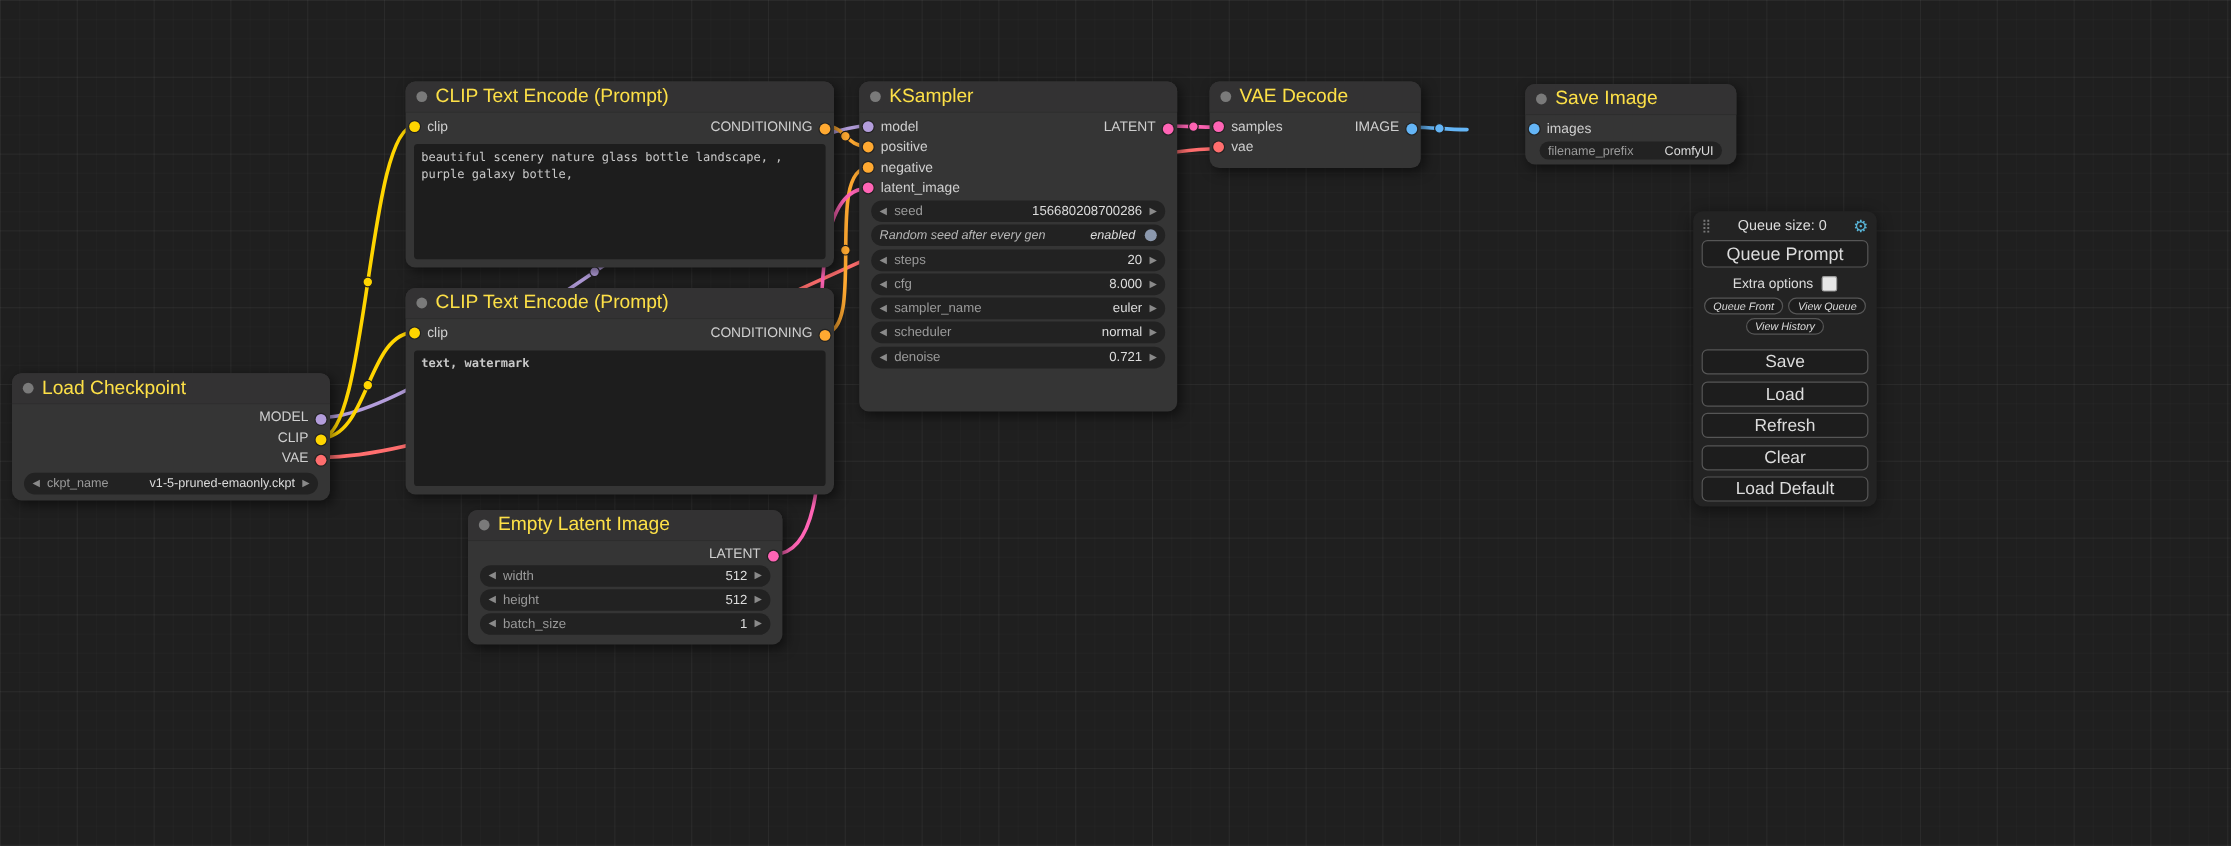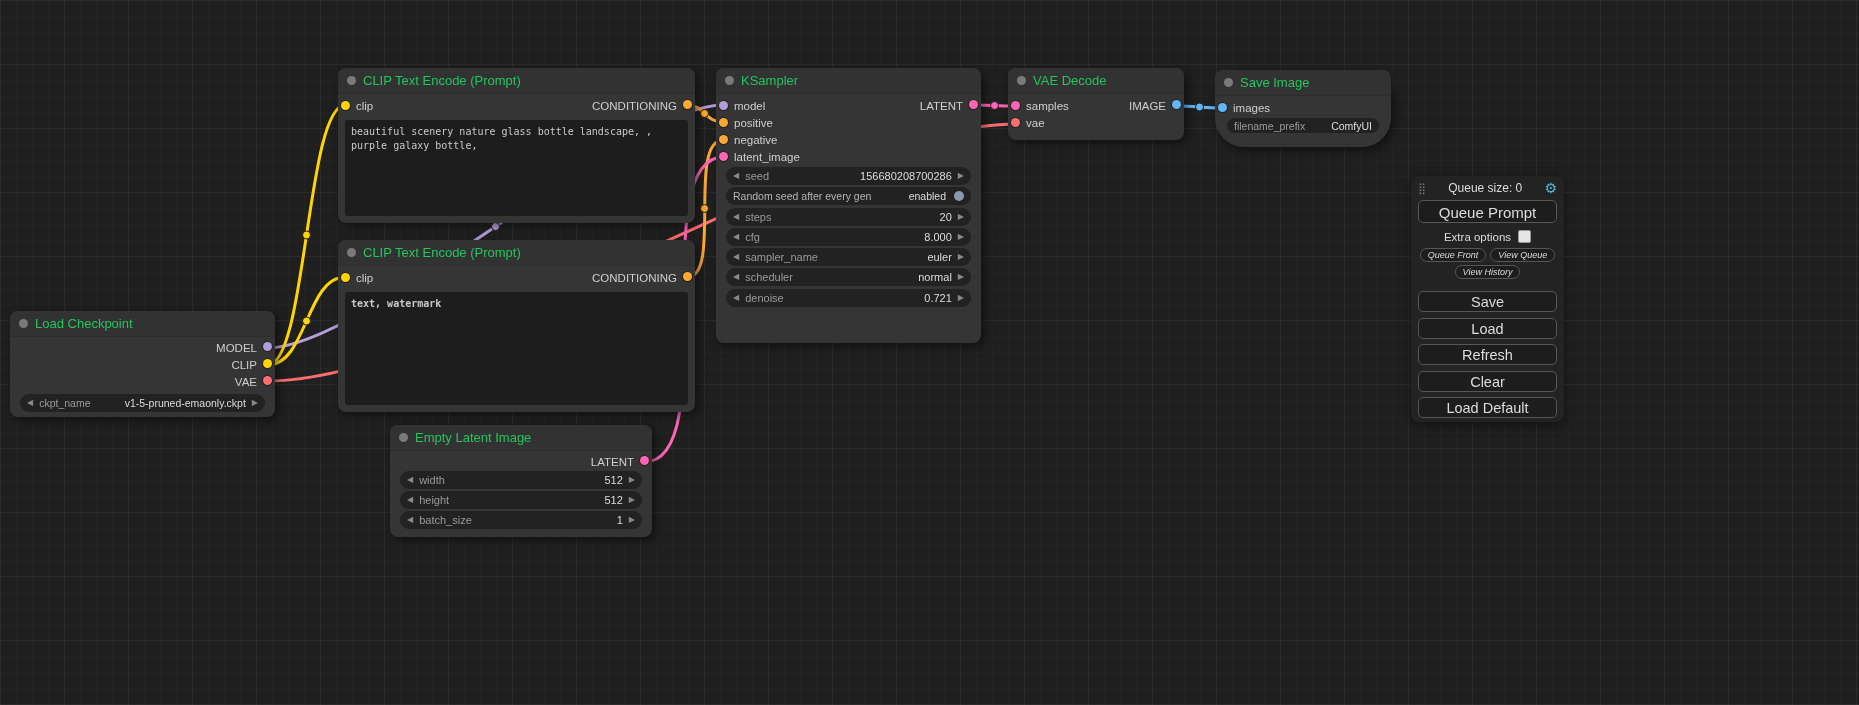--- a/index.html
+++ b/index.html
@@ -16,27 +16,27 @@
     -webkit-font-smoothing:antialiased;
   }
   #wires{position:absolute;left:0;top:0;z-index:1;pointer-events:none;}
   .node{
     position:absolute;background:#353535;border-radius:8px;z-index:2;
     box-shadow:3px 3px 10px rgba(0,0,0,.5);
   }
   .ntitle{
     height:26px;background:#333233;border-radius:8px 8px 0 0;
     display:flex;align-items:center;padding-left:25px;
-    color:#22c55e;font-size:13px;position:relative;cursor:move;
+    color:#fde047;font-size:16px;position:relative;cursor:move;
     border-bottom:1px solid #2d2d2d;box-sizing:border-box;
   }
   .tdot{position:absolute;left:9px;top:8px;width:9px;height:9px;border-radius:50%;background:#7a7a7a;}
   .srow{display:flex;align-items:center;height:17px;font-size:11.5px;color:#cfcfcf;position:relative;}
   .sin{display:flex;align-items:center;gap:6px;margin-left:3px;}
-  .sout{display:flex;align-items:flex-start;gap:6px;margin-left:auto;margin-right:3px;}
+  .sout{display:flex;align-items:flex-end;gap:6px;margin-left:auto;margin-right:3px;}
   .sdot{width:9px;height:9px;border-radius:50%;flex:none;box-shadow:0 0 0 1px rgba(0,0,0,.35);cursor:crosshair;}
   .widget{
     height:18px;background:#222;border-radius:9px;margin:0 10px;
     display:flex;align-items:center;font-size:11px;color:#9a9a9a;
     padding:0 7px;gap:6px;box-sizing:border-box;cursor:pointer;
   }
   .wname{white-space:nowrap;}
   .wval{margin-left:auto;color:#dcdcdc;white-space:nowrap;}
   .arrow{color:#8a8a8a;font-size:8px;line-height:1;flex:none;}
   .knob{width:10px;height:10px;border-radius:50%;background:#8b98ad;flex:none;margin-left:2px;}
@@ -233,21 +233,21 @@
       </span>
     </div>
   </div>
   <div style="margin-top:2px;">
     <div class="widget" style="margin-bottom:2.3px;">
       <span class="arrow">◀</span>
       <span class="wname">seed</span>
       <span class="wval">156680208700286</span>
       <span class="arrow">▶</span>
     </div>
-    <div class="widget" style="margin-bottom:2.3px;font-size:10.5px;">
+    <div class="widget" style="margin-bottom:2.3px;font-size:10.5px;font-style:italic;">
       <span class="wname" style="color:#b5b5b5;">Random seed after every gen</span>
       <span class="wval">enabled</span>
       <span class="knob"></span>
     </div>
     <div class="widget" style="margin-bottom:2.3px;">
       <span class="arrow">◀</span>
       <span class="wname">steps</span>
       <span class="wval">20</span>
       <span class="arrow">▶</span>
     </div>
@@ -296,21 +296,21 @@
     </div>
     <div class="srow">
       <span class="sin">
         <span class="sdot" style="background:#FF6E6E"></span>
         <span>vae</span>
       </span>
     </div>
   </div>
 </div>
 
-<div class="node" style="left:1215px;top:70px;width:176px;height:77px;border-radius:29px;">
+<div class="node" style="left:1271px;top:70px;width:176px;height:67px;">
   <div class="ntitle">
     <span class="tdot"></span>
     <span>Save Image</span>
   </div>
   <div style="padding-top:3px;">
     <div class="srow">
       <span class="sin">
         <span class="sdot" style="background:#64B5F6"></span>
         <span>images</span>
       </span>

